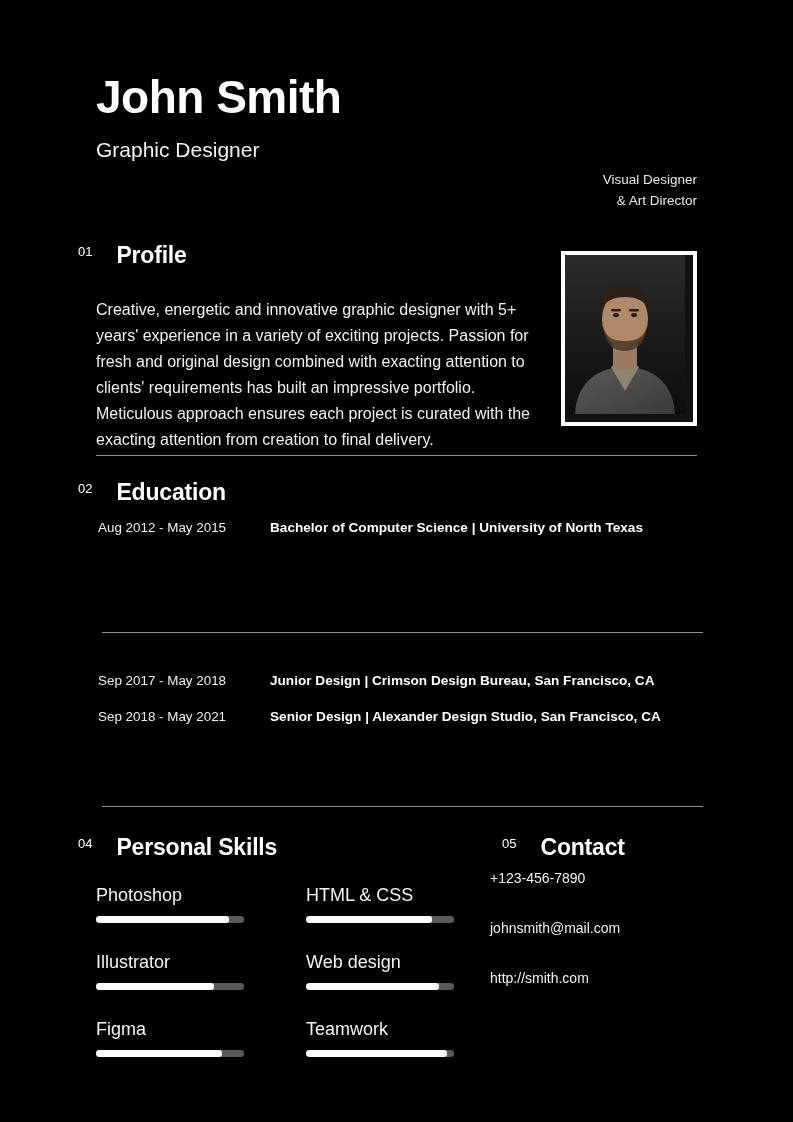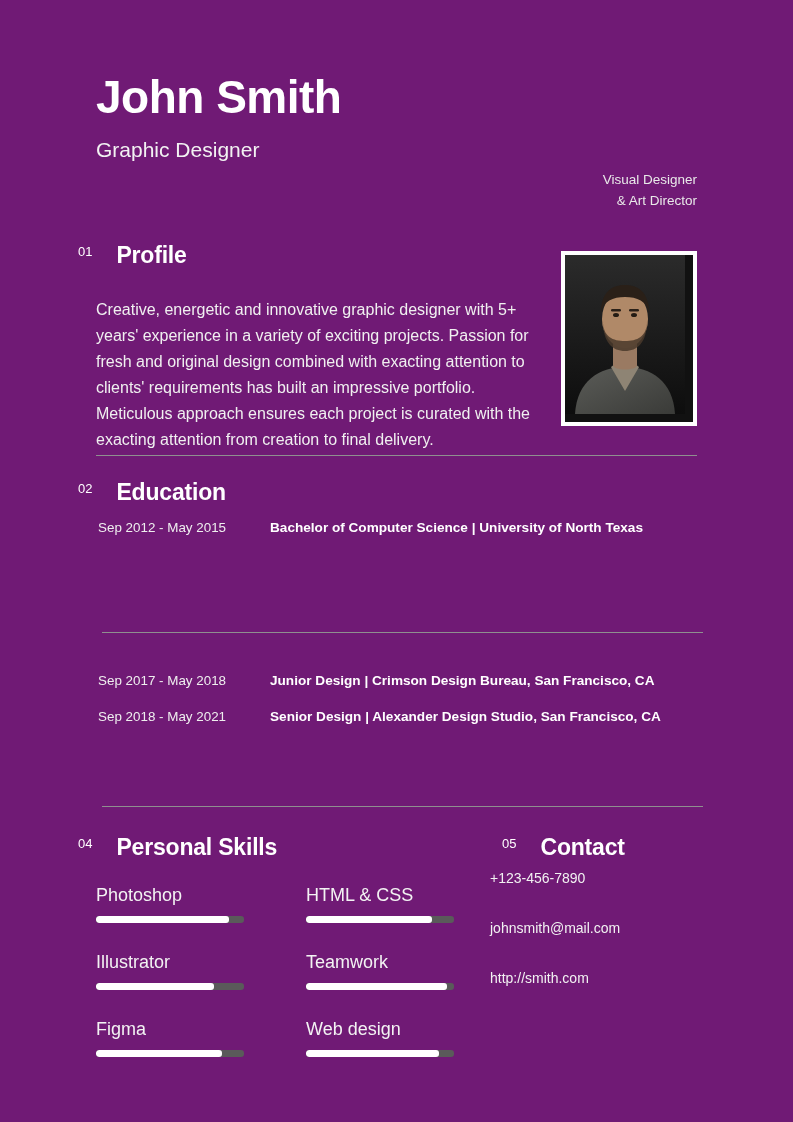--- a/index.html
+++ b/index.html
@@ -11,21 +11,21 @@
     width: 793px;
     height: 1122px;
     font-family: "Liberation Sans", sans-serif;
     color: #ffffff;
     overflow: hidden;
     position: relative;
   }
   .page {
     position: absolute;
     inset: 0;
-    background: #701a75;
+    background: #000000;
   }
   .content {
     position: absolute;
     left: 96px;
     right: 96px;
     top: 0;
     bottom: 0;
   }
 
   
@@ -280,21 +280,21 @@
     </div>
     <div class="divider divider-profile"></div>
 
     <div class="education">
       <div class="sec-head">
         <span class="sec-num">02</span>
         <span class="sec-title">Education</span>
       </div>
       <div class="edu-rows">
         <div class="row">
-          <div class="row-date">Sep 2012 - May 2015</div>
+          <div class="row-date">Aug 2012 - May 2015</div>
           <div class="row-text">Bachelor of Computer Science | University of North Texas</div>
         </div>
       </div>
     </div>
     <div class="divider divider-edu"></div>
 
     <div class="experience">
       <div class="edu-rows">
         <div class="row">
           <div class="row-date">Sep 2017 - May 2018</div>
@@ -347,29 +347,29 @@
         </div>
 
         <div class="skill-col">
           <div class="skill">
             <div class="skill-label">HTML &amp; CSS</div>
             <div class="bar-track">
               <div class="bar-fill" style="width:85%"></div>
             </div>
           </div>
           <div class="skill">
+            <div class="skill-label">Web design</div>
+            <div class="bar-track">
+              <div class="bar-fill" style="width:90%"></div>
+            </div>
+          </div>
+          <div class="skill">
             <div class="skill-label">Teamwork</div>
             <div class="bar-track">
               <div class="bar-fill" style="width:95%"></div>
-            </div>
-          </div>
-          <div class="skill">
-            <div class="skill-label">Web design</div>
-            <div class="bar-track">
-              <div class="bar-fill" style="width:90%"></div>
             </div>
           </div>
         </div>
 
         <div class="contact-block">
           <div class="contact-list">
             <div class="contact-item">+123-456-7890</div>
             <div class="contact-item">johnsmith@mail.com</div>
             <div class="contact-item">http://smith.com</div>
           </div>

